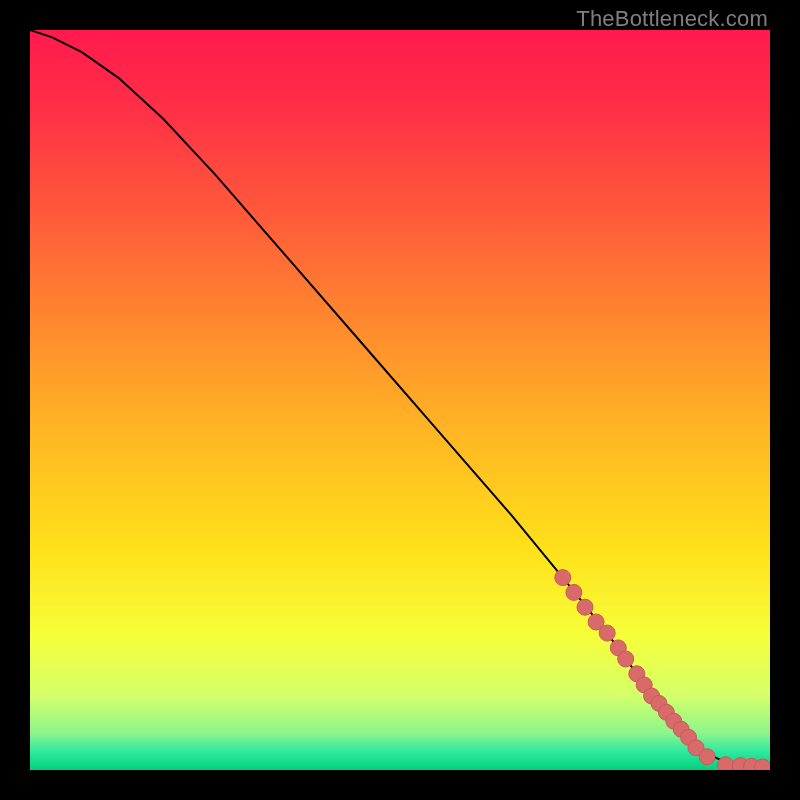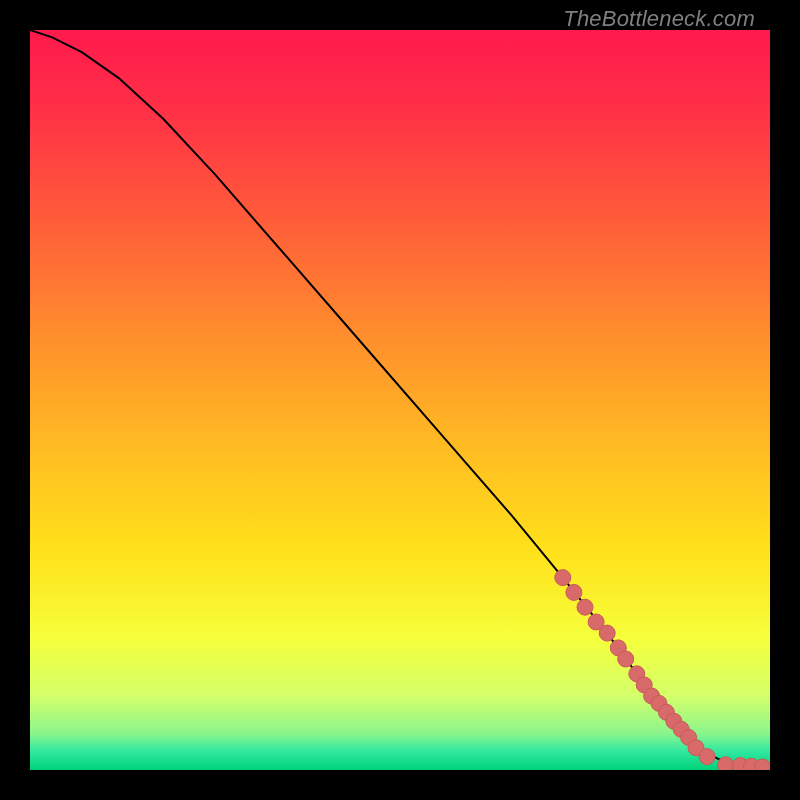--- a/index.html
+++ b/index.html
@@ -22,27 +22,26 @@
   .plot {
     position: absolute;
     left: 0;
     top: 0;
     width: 740px;
     height: 740px;
   }
   .watermark {
     position: absolute;
     top: 6px;
-    right: 45px;
+    right: 32px;
     color: #7f7f7f;
     font-size: 22px;
     font-weight: 500;
     letter-spacing: 0.2px;
     user-select: none;
-    font-style: italic;
   }
   svg { display: block; }
 </style>
 </head>
 <body>
 
 <div class="watermark">TheBottleneck.com</div>
 
 <div class="frame">
   <svg class="plot" viewBox="0 0 740 740">

